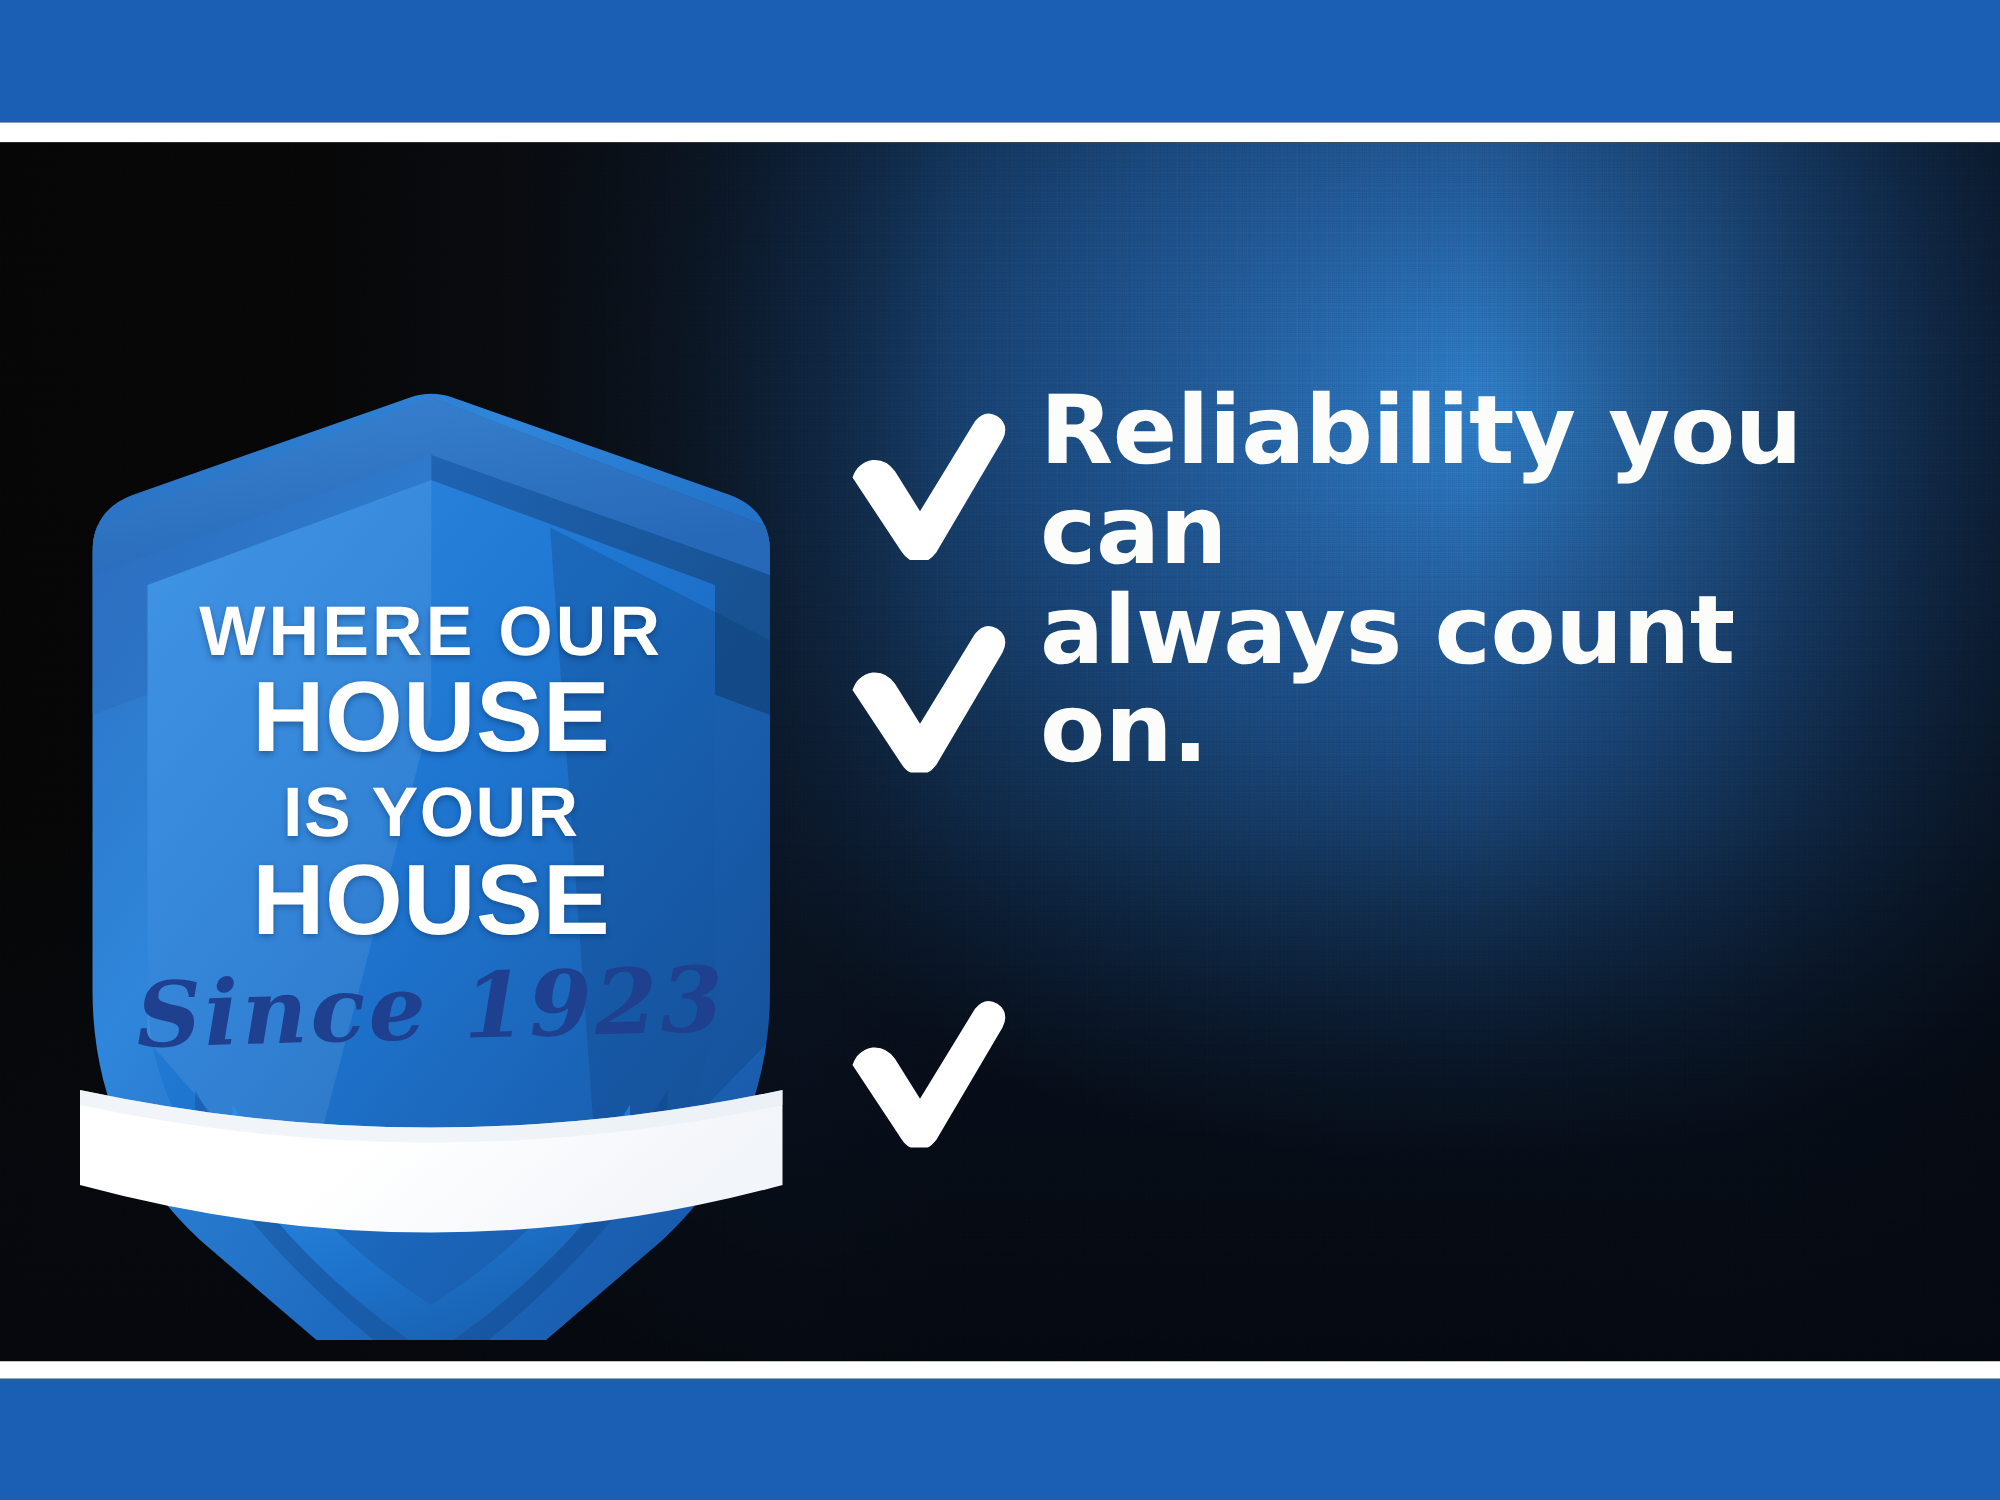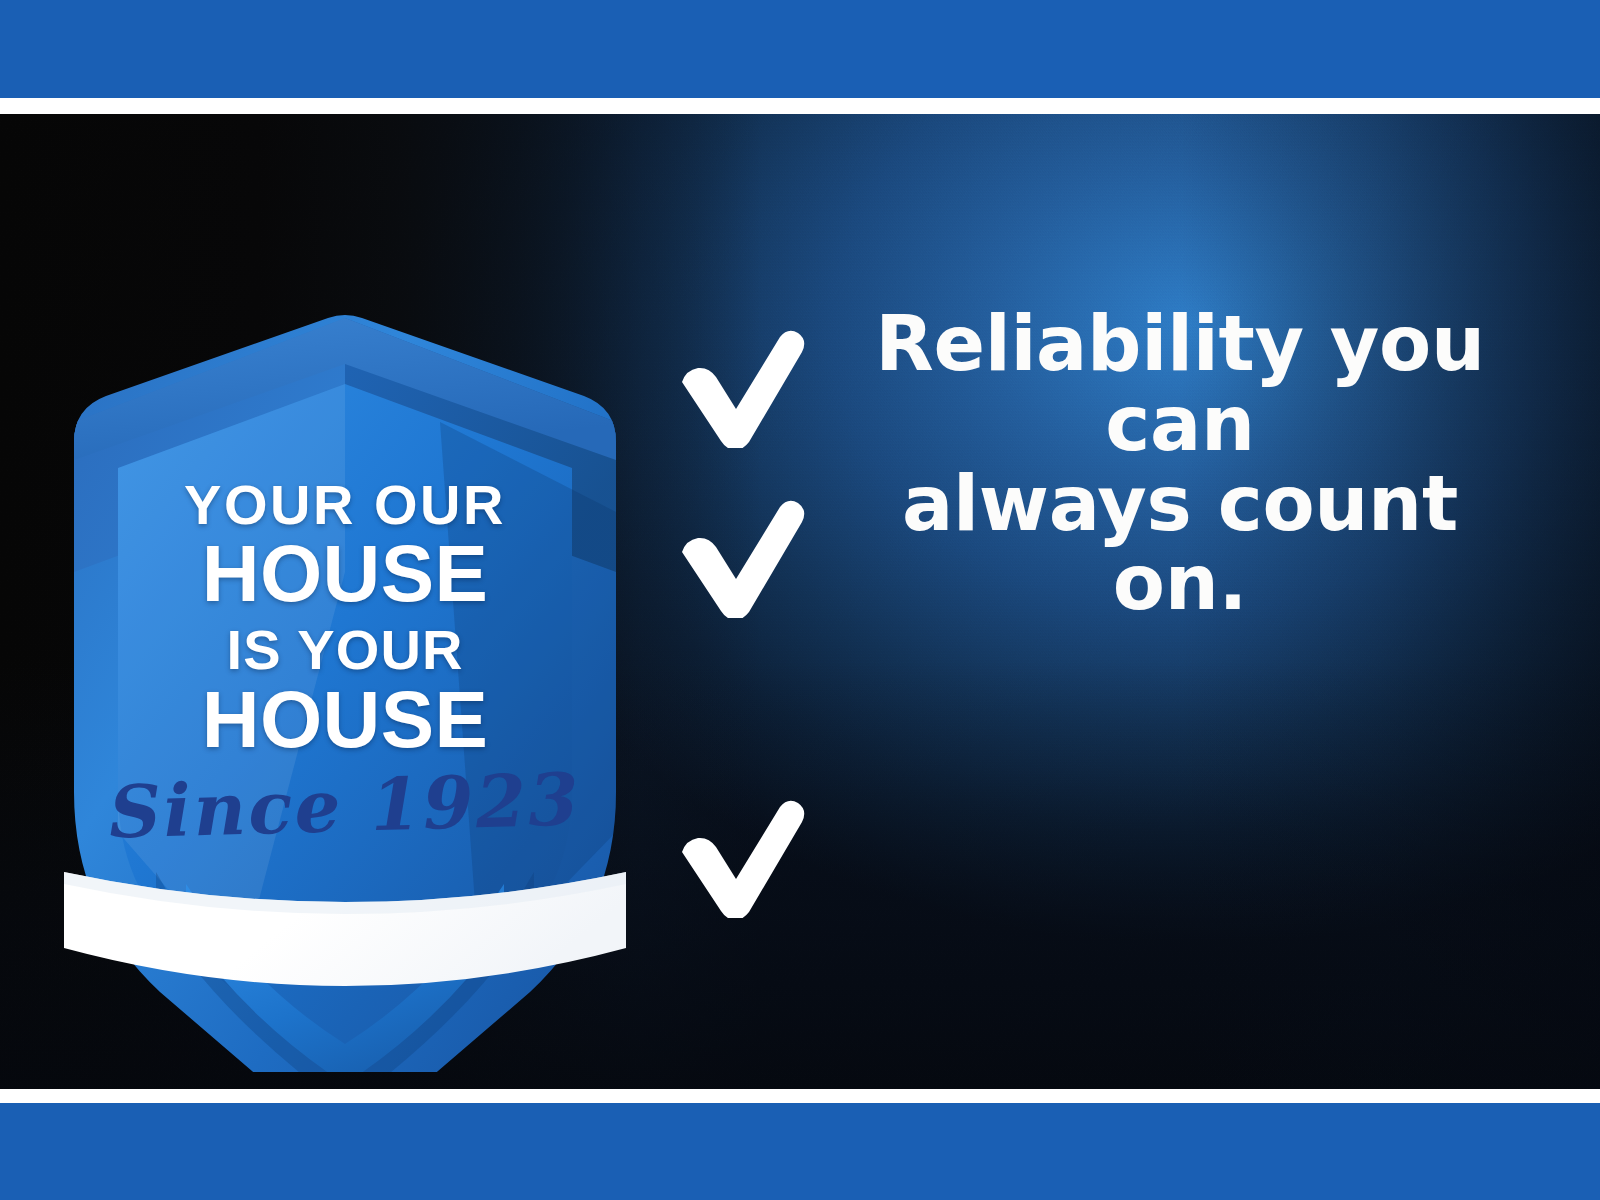--- a/index.html
+++ b/index.html
@@ -171,21 +171,20 @@
   .bullet-text {
     position: absolute;
     left: 164px; top: 0;
     color: #fcfcfb;
     font-family: "DejaVu Sans", sans-serif;
     font-weight: 700;
     font-size: 76px;
     line-height: 1.05;
     letter-spacing: -0.004em;
     white-space: pre-line;
-    text-align: center;
   }
   #bullet-0 { top: 0; }
   #bullet-1 { top: 0; }
   #bullet-2 { top: 0; }
 </style>
 </head>
 <body>
 
 <div id="canvas">
 
@@ -262,21 +261,21 @@
                    Q150,700 96,600 Z" fill="#0d3c78" opacity="0.30"></path>
           <path d="M126,660 Q190,750 285,812 Q380,750 444,660 L444,612 Q380,712 285,772
                    Q190,712 126,612 Z" fill="url(#gLowerV)"></path>
         </g>
 
         <path d="M4,600 Q285,660 566,600 L566,676 Q285,752 4,676 Z" fill="url(#gRibbon)"></path>
         <path d="M4,600 Q285,660 566,600 L566,612 Q285,672 4,612 Z" fill="#e6ecf4" opacity="0.55"></path>
       </svg>
 
       <div class="badge-text">
-        <div class="badge-line bl-where">YOUR OUR</div>
+        <div class="badge-line bl-where">WHERE OUR</div>
         <div class="badge-line bl-house1">HOUSE</div>
         <div class="badge-line bl-isyour">IS YOUR</div>
         <div class="badge-line bl-house2">HOUSE</div>
       </div>
 
       <div class="badge-since">Since 1923</div>
     </div>
 
     <div class="bullets">
 

